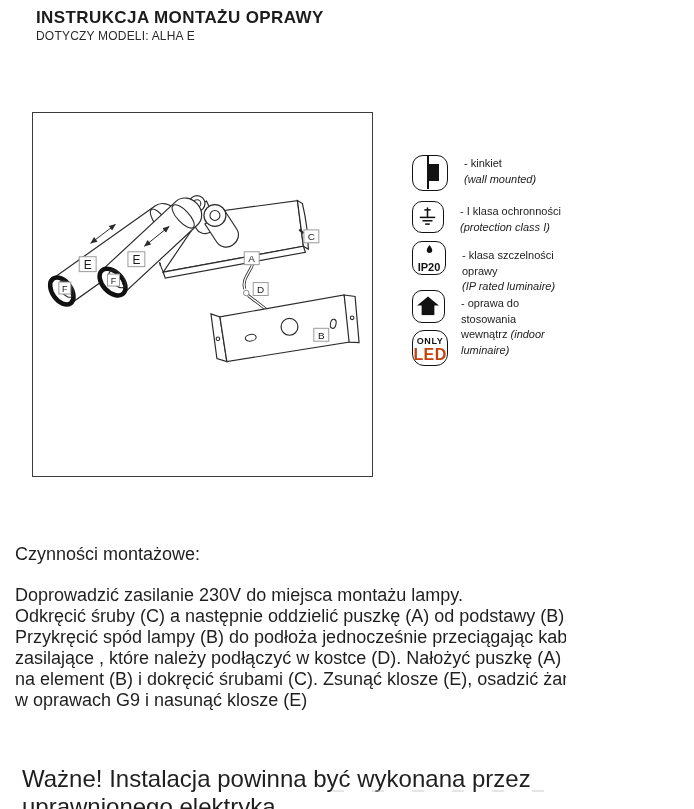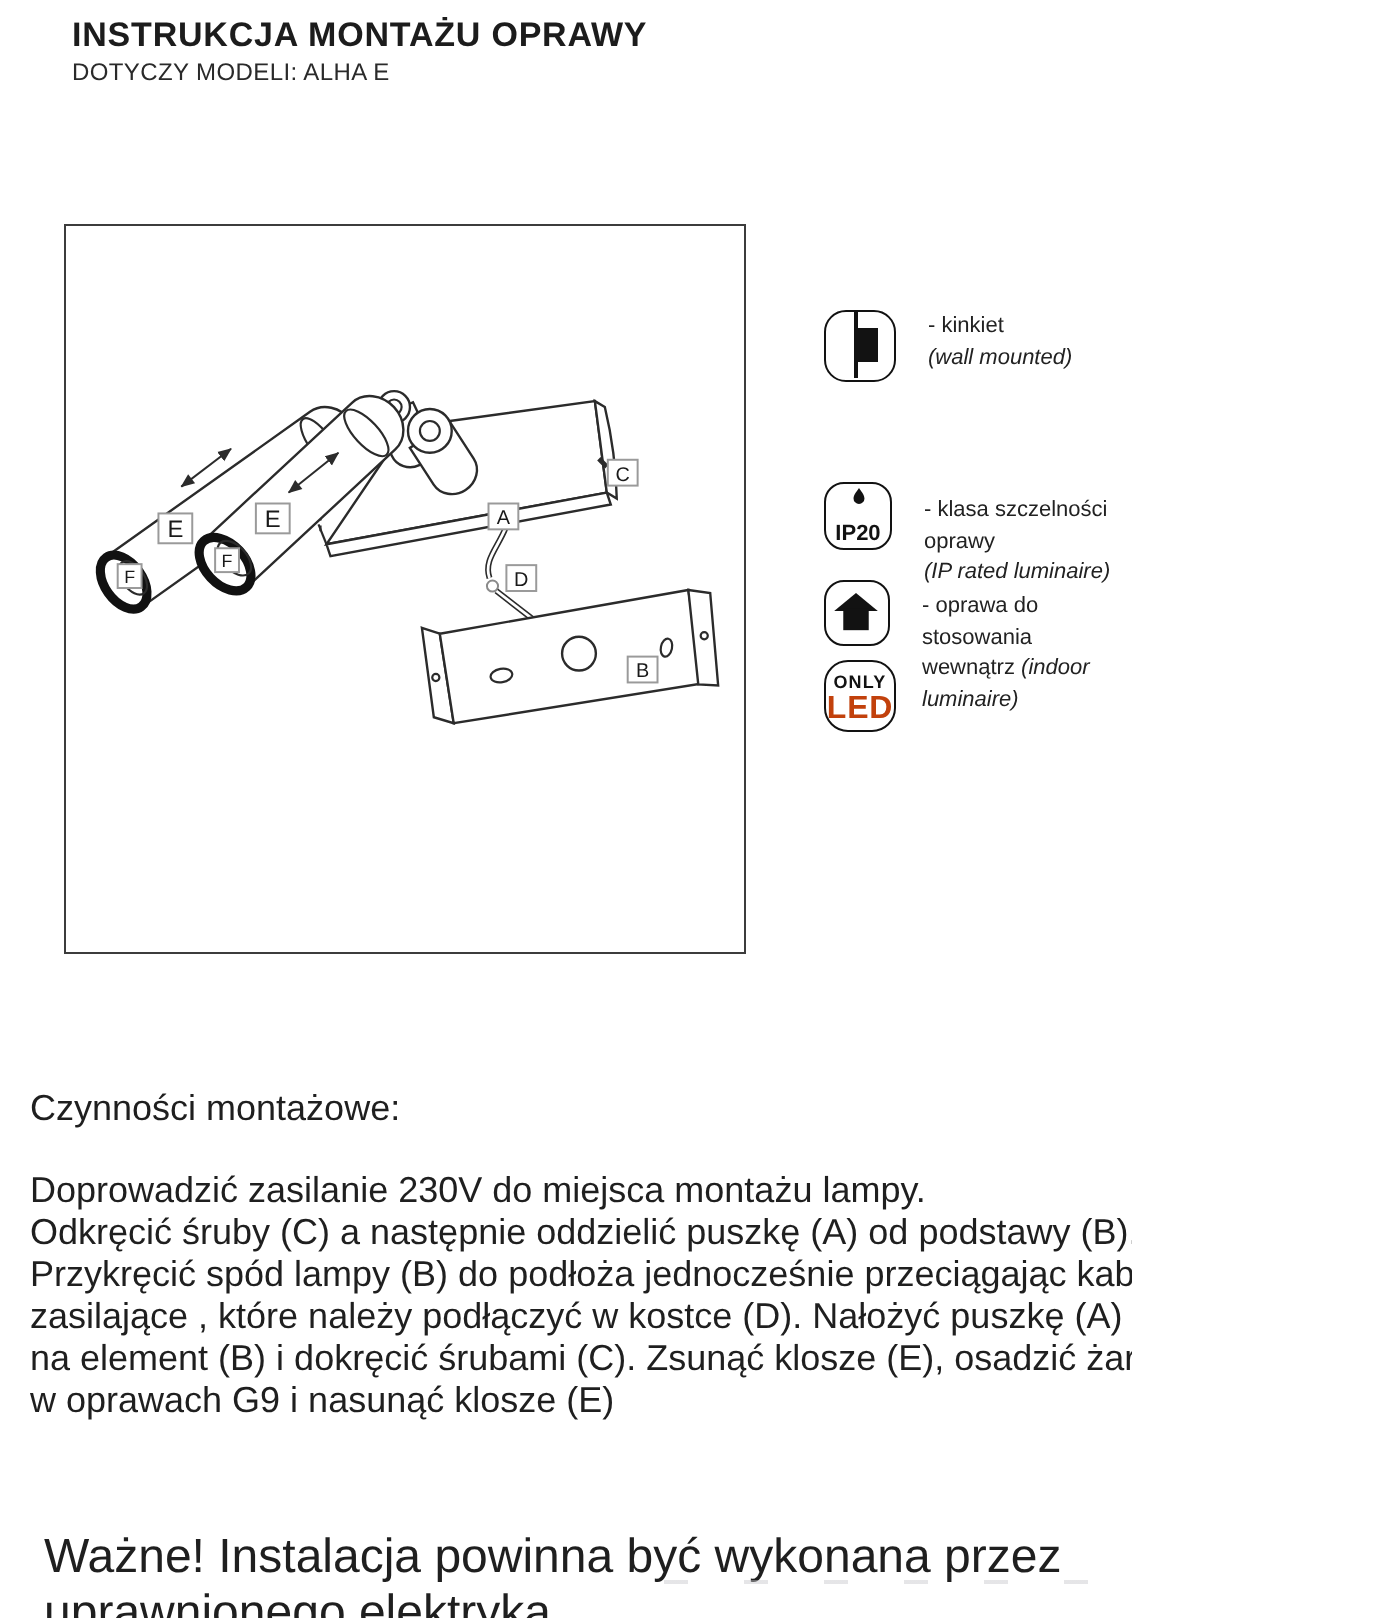--- a/index.html
+++ b/index.html
@@ -171,20 +171,37 @@
     <div class="icon-box i-wall">
       <span class="wall-line"></span>
       <span class="wall-lamp"></span>
     </div>
     <div class="txt">
       <div>- kinkiet</div>
       <em>(wall mounted)</em>
     </div>
   </div>
 
+  <div class="feat r2">
+    <div class="icon-box i-ground">
+      <svg viewBox="0 0 32 32" width="29" height="29">
+        <g stroke="#121212" stroke-width="1.7" fill="none">
+          <path d="M16,6 L16,17"></path>
+          <path d="M12.5,8.7 L19.5,8.7"></path>
+          <path d="M7.5,17 L24.5,17"></path>
+          <path d="M10.5,20.7 L21.5,20.7"></path>
+          <path d="M13.5,24.4 L18.5,24.4"></path>
+        </g>
+      </svg>
+    </div>
+    <div class="txt">
+      <div>- I klasa ochronności</div>
+      <em>(protection class I)</em>
+    </div>
+  </div>
 
   <div class="feat r3">
     <div class="icon-box i-ip">
       <svg viewBox="0 0 34 14" width="31" height="13">
         <path d="M17,2 C18.8,4.6 20,6 20,7.8 A3,3 0 1 1 14,7.8 C14,6 15.2,4.6 17,2 Z" fill="#121212"></path>
       </svg>
       <div class="ip-text">IP20</div>
     </div>
     <div class="txt">
       <div>- klasa szczelności oprawy</div>

